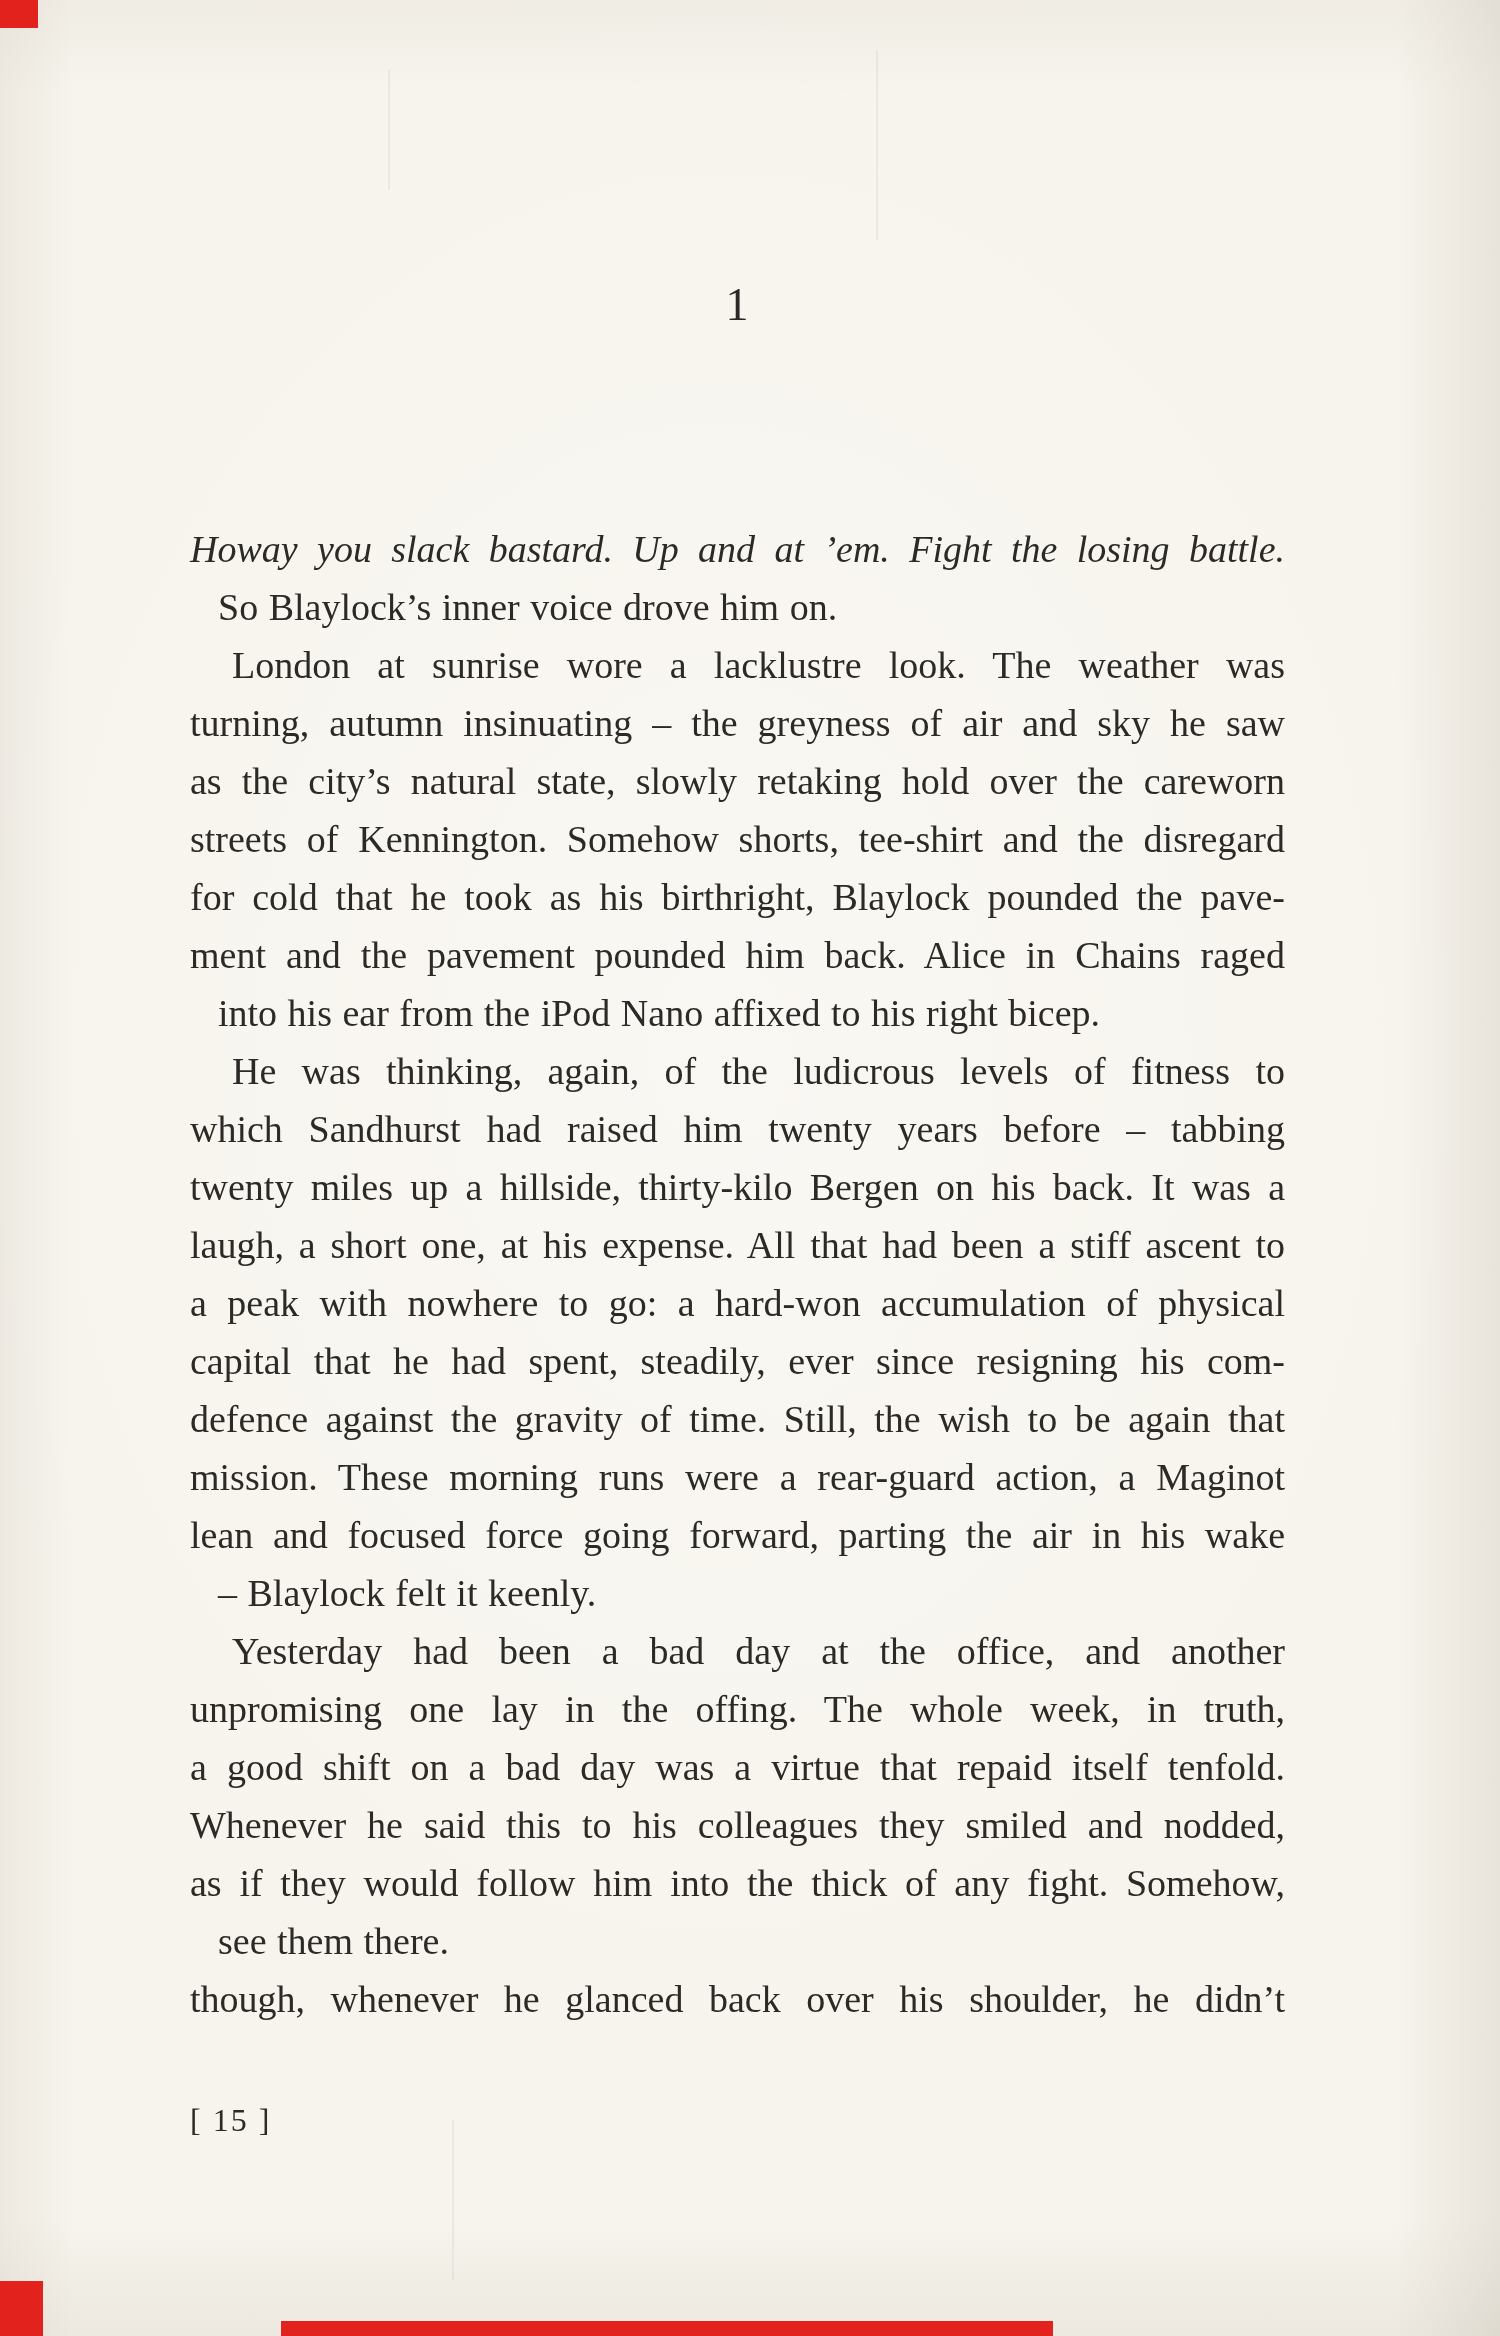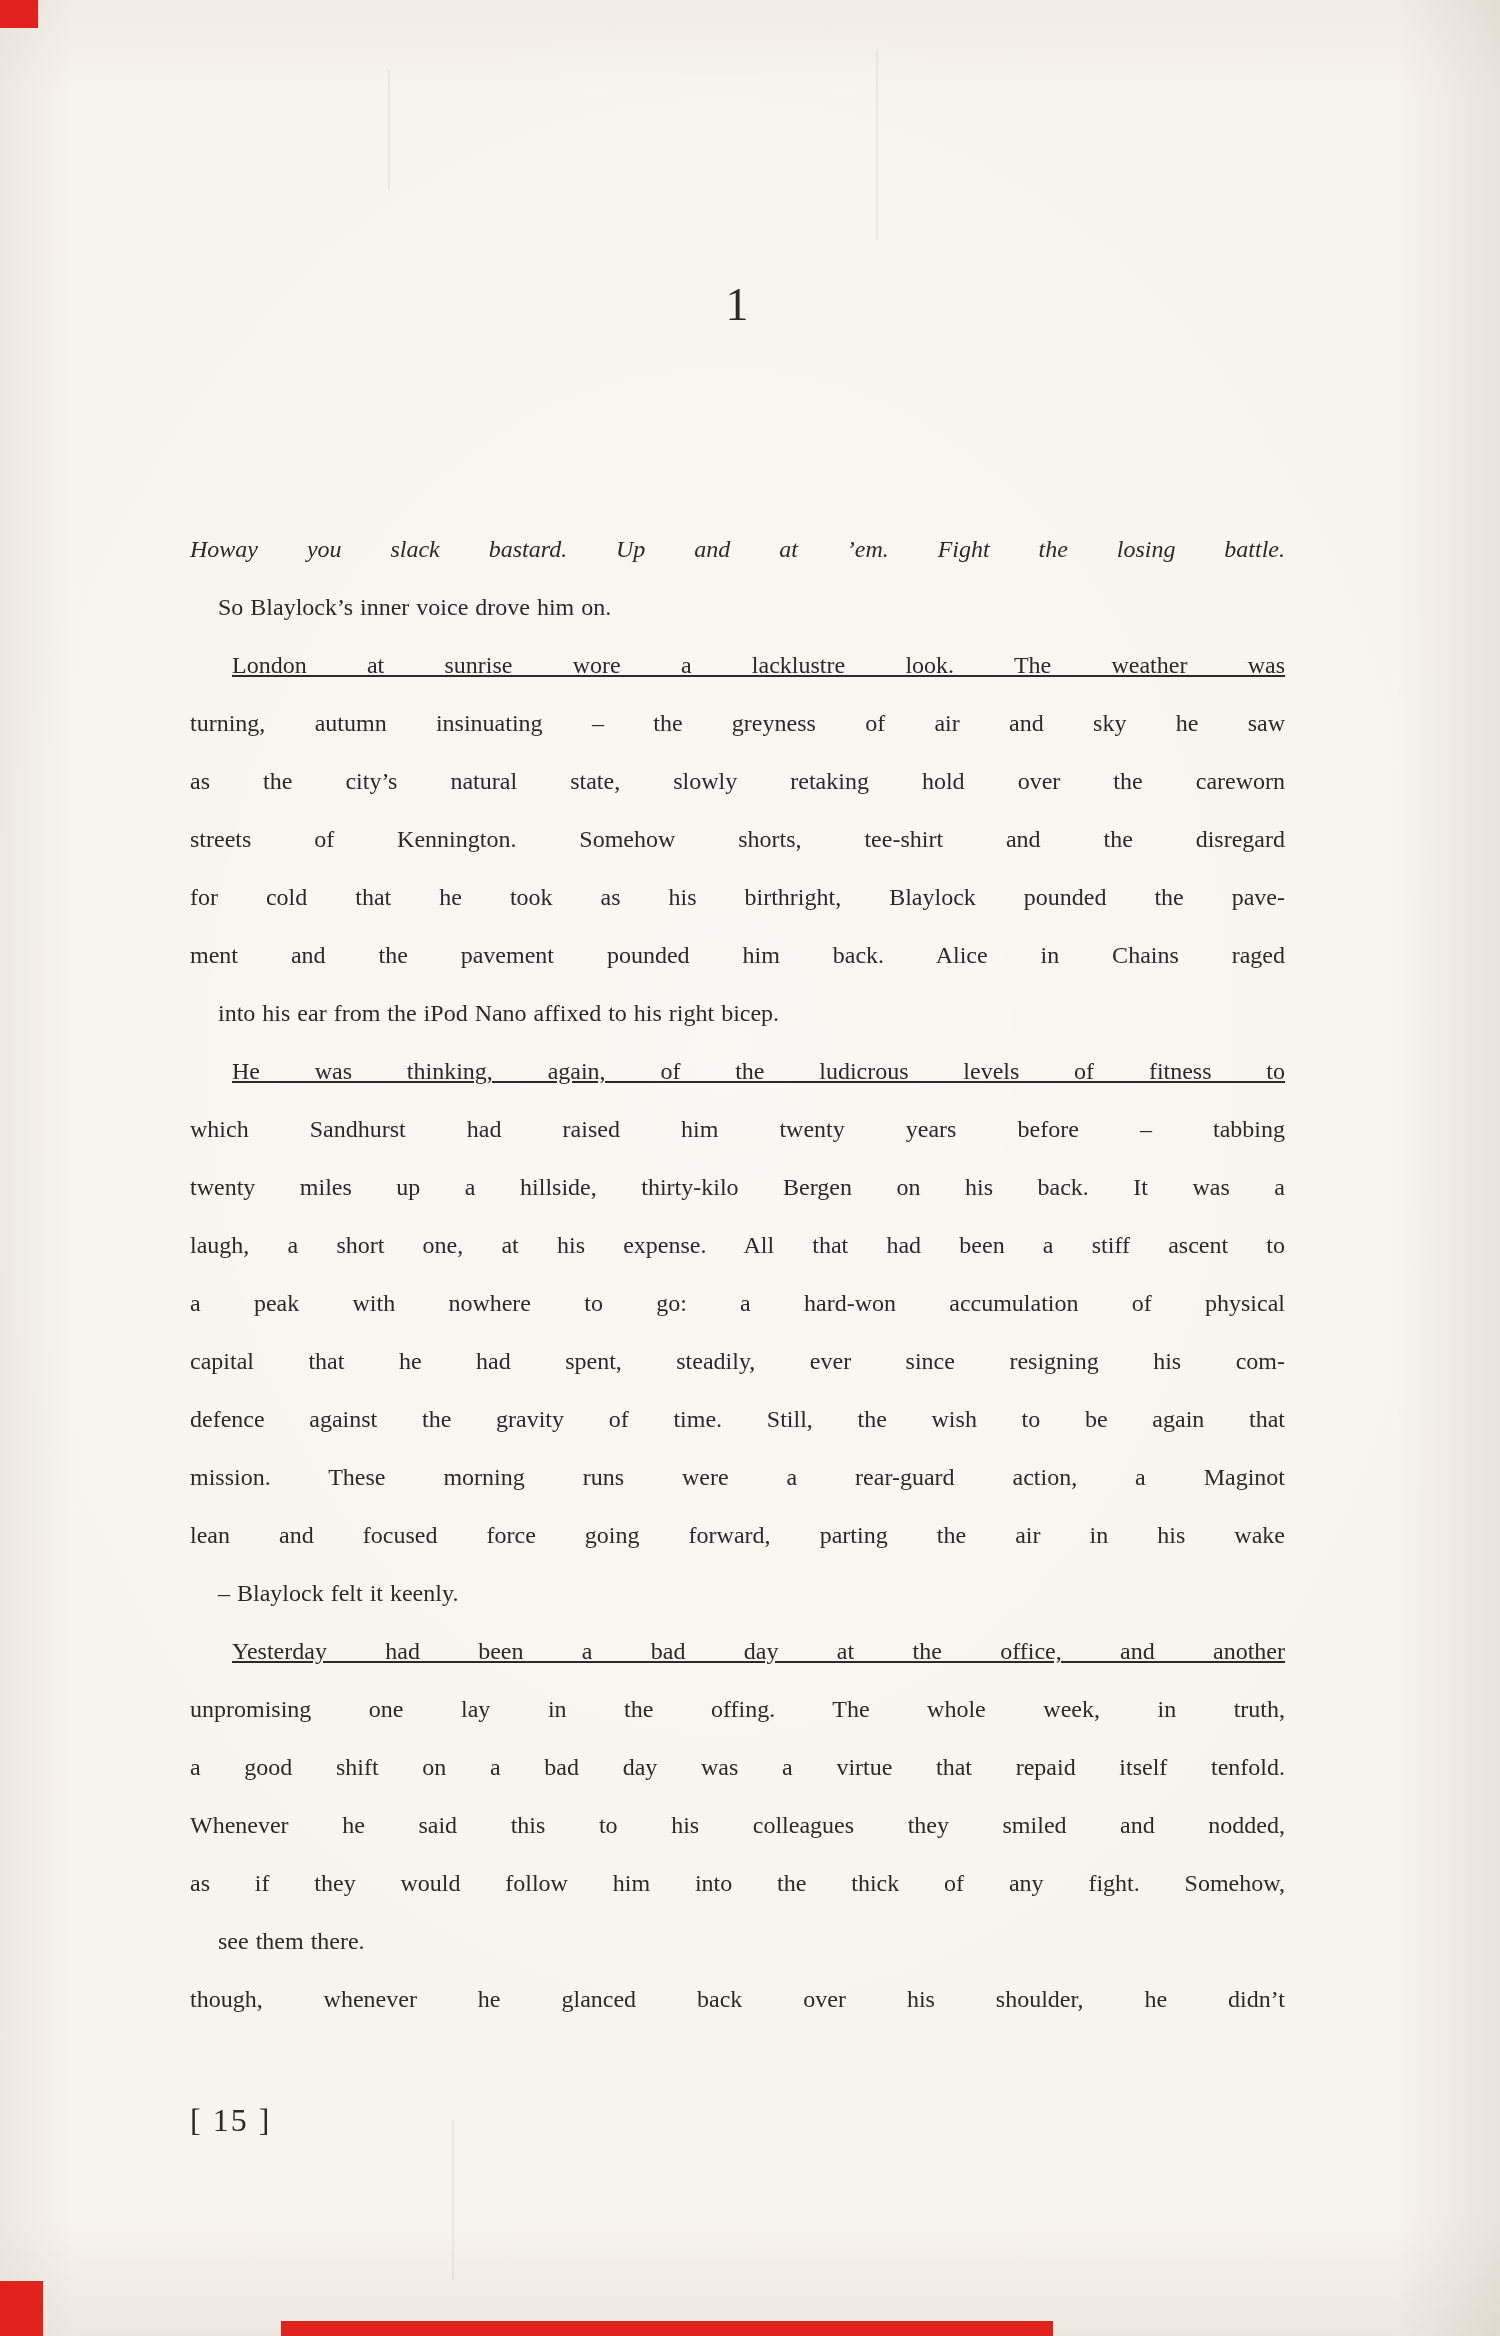--- a/index.html
+++ b/index.html
@@ -51,36 +51,35 @@
     text-align: center;
     font-size: 46px;
     font-weight: 400;
     letter-spacing: 1px;
   }
   .text-block {
     position: absolute;
     left: 190px;
     top: 520px;
     width: 1095px;
-    font-size: 24px;
+    font-size: 38px;
   }
   .text-line {
     line-height: 58px;
     height: 58px;
     text-align: justify;
     text-align-last: justify;
     word-spacing: 1px;
   }
   .text-line.last {
     text-align-last: left;
     margin-left: 28px;
   }
   .text-line.indent {
     text-indent: 42px;
-    text-decoration: underline;
   }
   .text-line.italic {
     font-style: italic;
   }
   .folio {
     position: absolute;
     left: 190px;
     top: 2102px;
     width: 1095px;
     text-align: left;

